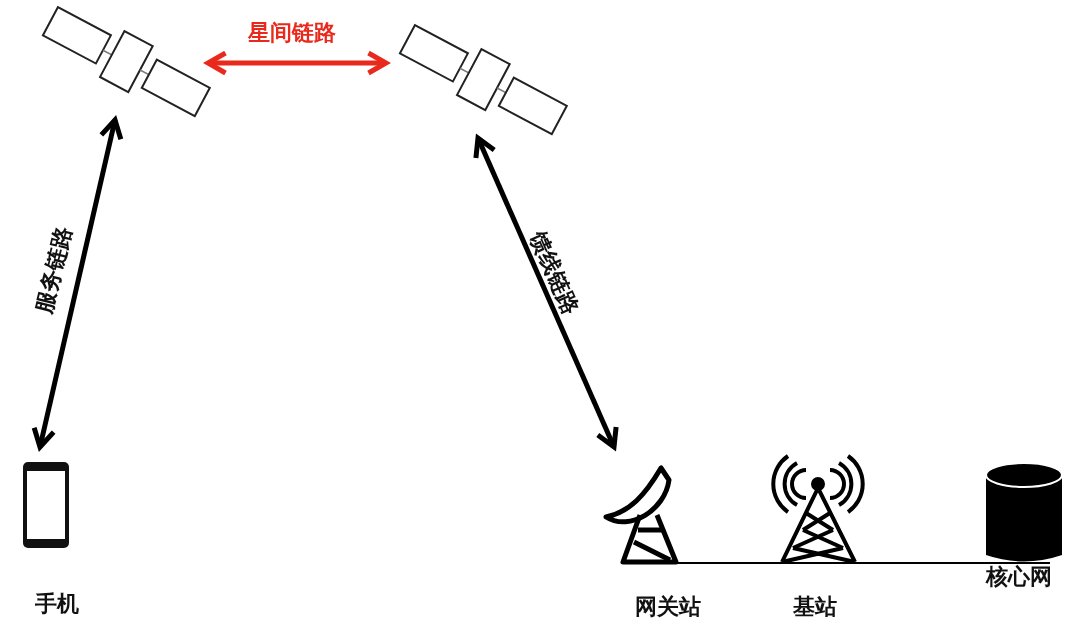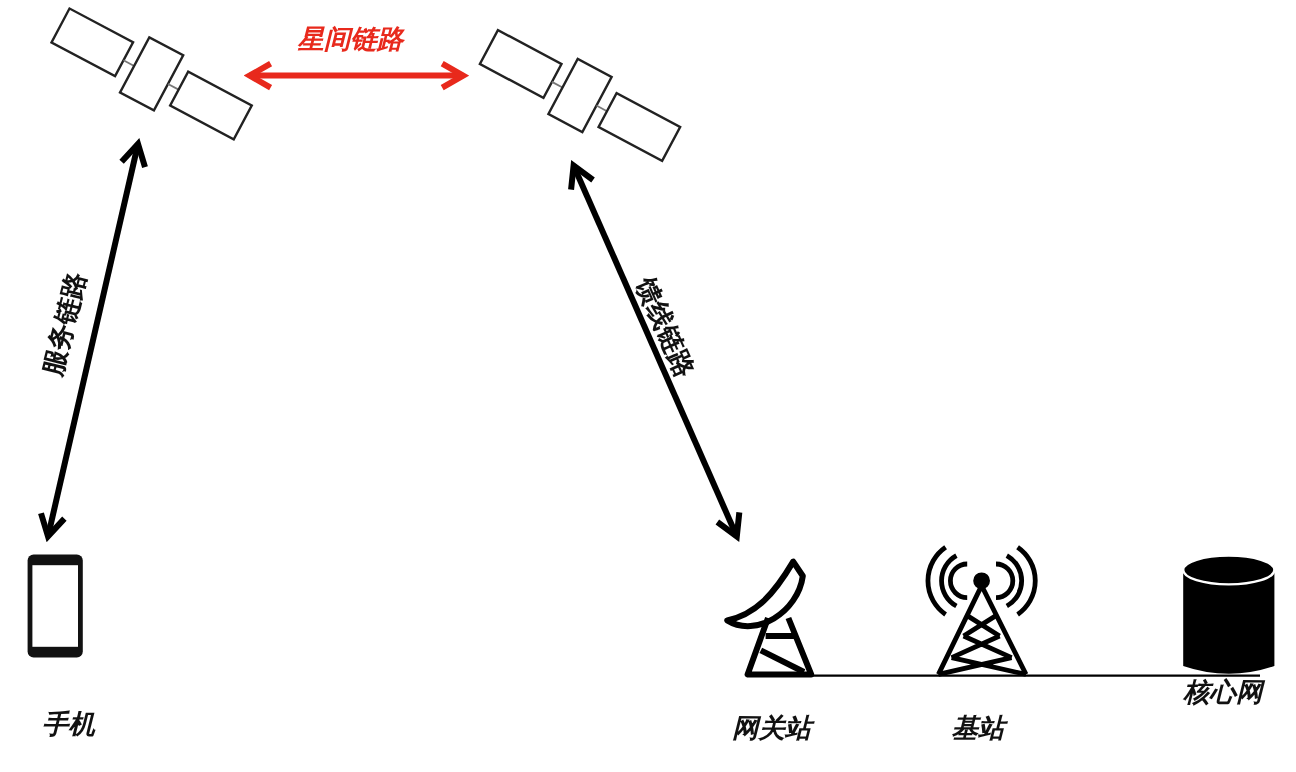--- a/index.html
+++ b/index.html
@@ -1,19 +1,19 @@
 <!DOCTYPE html>
 <html><head>
   <meta charset="utf-8">
   <style>
     html, body { margin: 0; padding: 0; background: #ffffff; }
     body { width: 1080px; height: 643px; position: relative; overflow: hidden;
            font-family: "DejaVu Sans", "Liberation Sans", sans-serif; }
     svg.canvas { position: absolute; left: 0; top: 0; }
-    .label { position: absolute; font-size: 22px; font-weight: bold; color: #111111; white-space: nowrap; font-style: italic; }
+    .label { position: absolute; font-size: 22px; font-weight: bold; color: #111111; white-space: nowrap; }
     .label.red { color: #e8291c; }
     .rot { position: absolute; font-size: 22px; font-weight: bold; color: #111111; white-space: nowrap; transform-origin: center center; }
   </style>
 </head>
 <body>
 
 <svg class="canvas" width="1080" height="643" viewBox="0 0 1080 643">
   <defs>
     <marker id="ah-black" viewBox="0 0 10 10" refX="8" refY="5" markerWidth="5" markerHeight="5" orient="auto-start-reverse">
       <path d="M1,1 L8,5 L1,9" fill="none" stroke="#000" stroke-width="2"></path>
@@ -79,15 +79,15 @@
   </g>
 </svg>
 
 <div class="label red" style="left:248px; top:18px;">星间链路</div>
 
 <div class="rot" style="left:10px; top:255px; transform: rotate(-76deg);">服务链路</div>
 
 <div class="rot" style="left:510px; top:258px; transform: rotate(66deg);">馈线链路</div>
 
 <div class="label" style="left:35px; top:589px;">手机</div>
-<div class="label" style="left:610px; top:592px;">网关站</div>
+<div class="label" style="left:635px; top:592px;">网关站</div>
 <div class="label" style="left:793px; top:592px;">基站</div>
 <div class="label" style="left:986px; top:562px;">核心网</div>
 
 </body></html>

